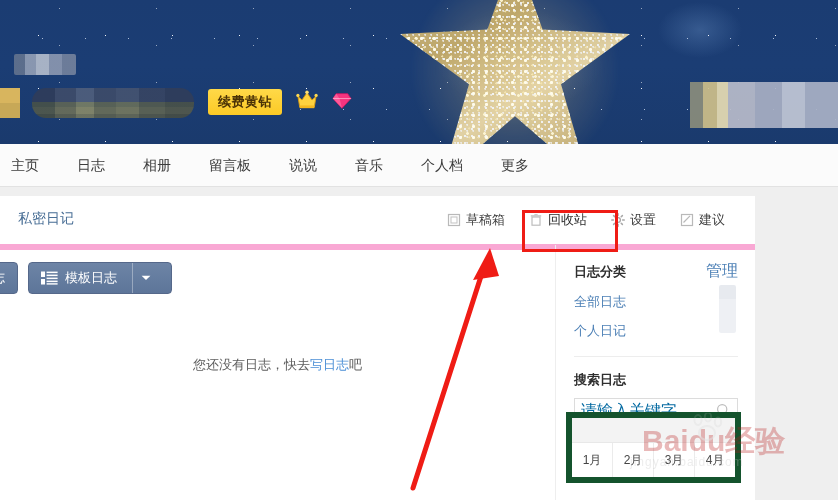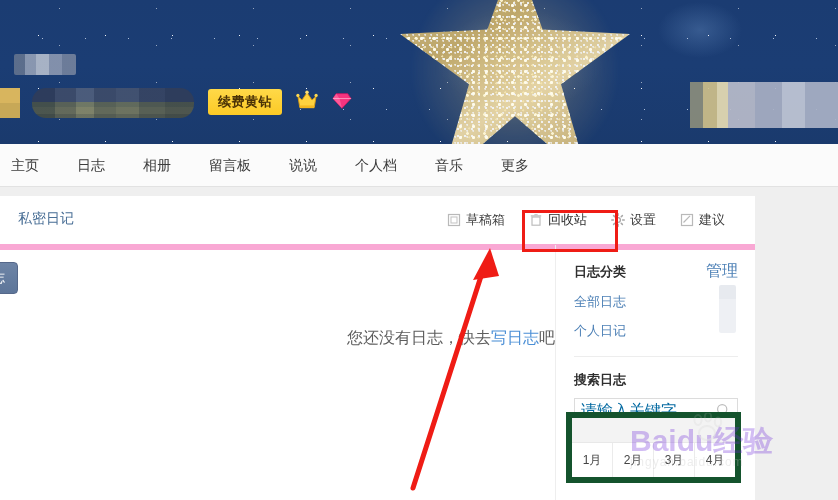--- a/index.html
+++ b/index.html
@@ -246,23 +246,23 @@
 
   
   .main-area {
     position: absolute;
     left: 0; top: 102px;
     width: 555px; height: 202px;
   }
   .empty-msg {
     position: absolute;
     left: 0; right: 0;
-    top: 30px;
-    text-align: right;
-    font-size: 16px;
+    top: 58px;
+    text-align: center;
+    font-size: 13px;
     color: #5d5d5d;
   }
   .empty-msg a {
     color: #4b8fd6;
     text-decoration: none;
     cursor: pointer;
   }
 
   
   .sidebar {
@@ -373,24 +373,25 @@
     position: absolute;
     left: 630px; top: 425px;
     width: 200px; height: 60px;
     z-index: 30;
     pointer-events: none;
     opacity: .30;
   }
   .wm-text {
     font-size: 30px;
     font-weight: bold;
-    color: #6d28d9;
+    color: #b91c1c;
     letter-spacing: 0px;
     line-height: 32px;
     white-space: nowrap;
+    margin-left: 12px;
   }
   .wm-sub {
     font-size: 12px;
     color: #c2c2c2;
     letter-spacing: 1px;
     margin-top: -2px;
   }
   .wm-paw {
     position: absolute;
     left: 60px; top: -12px;
@@ -429,22 +430,22 @@
   </svg>
 </div>
 
 <div class="navbar">
   <div class="nav-items">
     <div class="nav-item">主页</div>
     <div class="nav-item">日志</div>
     <div class="nav-item">相册</div>
     <div class="nav-item">留言板</div>
     <div class="nav-item">说说</div>
+    <div class="nav-item">音乐</div>
     <div class="nav-item">个人档</div>
-    <div class="nav-item">音乐</div>
     <div class="nav-item">更多</div>
   </div>
 </div>
 
 <div class="content">
 
   <div class="panel-head">
     <div class="panel-title">私密日记</div>
 
     <div class="panel-tools">
@@ -500,20 +501,39 @@
       </div>
 
     </div>
   </div>
 
   <div class="actionbar">
     <div class="btn-group">
       <div class="btn-main">
         <span>日志</span>
       </div>
+      <div class="btn-main">
+        <span class="list-icon">
+          <svg viewBox="0 0 17 14" width="17" height="14">
+            <rect x="0" y="0.5" width="4" height="5.5" fill="#fff"></rect>
+            <rect x="0" y="8" width="4" height="5.5" fill="#fff"></rect>
+            <rect x="5.6" y="0.6" width="11" height="1.5" fill="#fff"></rect>
+            <rect x="5.6" y="3.6" width="11" height="1.5" fill="#fff"></rect>
+            <rect x="5.6" y="6.6" width="11" height="1.5" fill="#fff"></rect>
+            <rect x="5.6" y="9.6" width="11" height="1.5" fill="#fff"></rect>
+            <rect x="5.6" y="12.2" width="11" height="1.4" fill="#fff"></rect>
+          </svg>
+        </span>
+        <span>模板日志</span>
+        <span class="btn-split">
+          <svg width="10" height="6" viewBox="0 0 10 6">
+            <path d="M0.6 0.8 L5 5 L9.4 0.8 Z" fill="#ffffff"></path>
+          </svg>
+        </span>
+      </div>
     </div>
   </div>
 
   <div class="main-area">
     <div class="empty-msg">
       <span>您还没有日志，快去</span><a>写日志</a><span>吧</span>
     </div>
   </div>
 
   <div class="sidebar">

